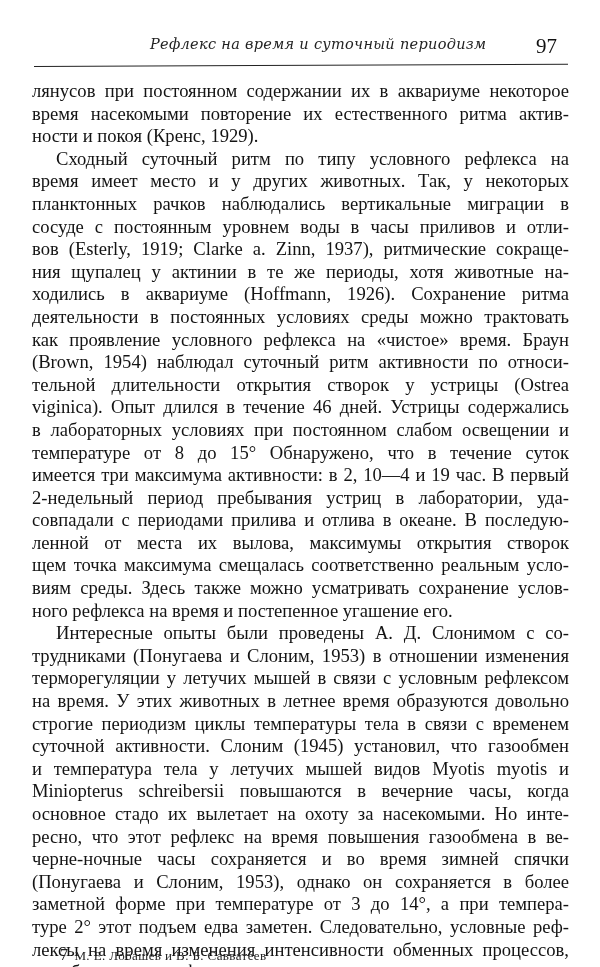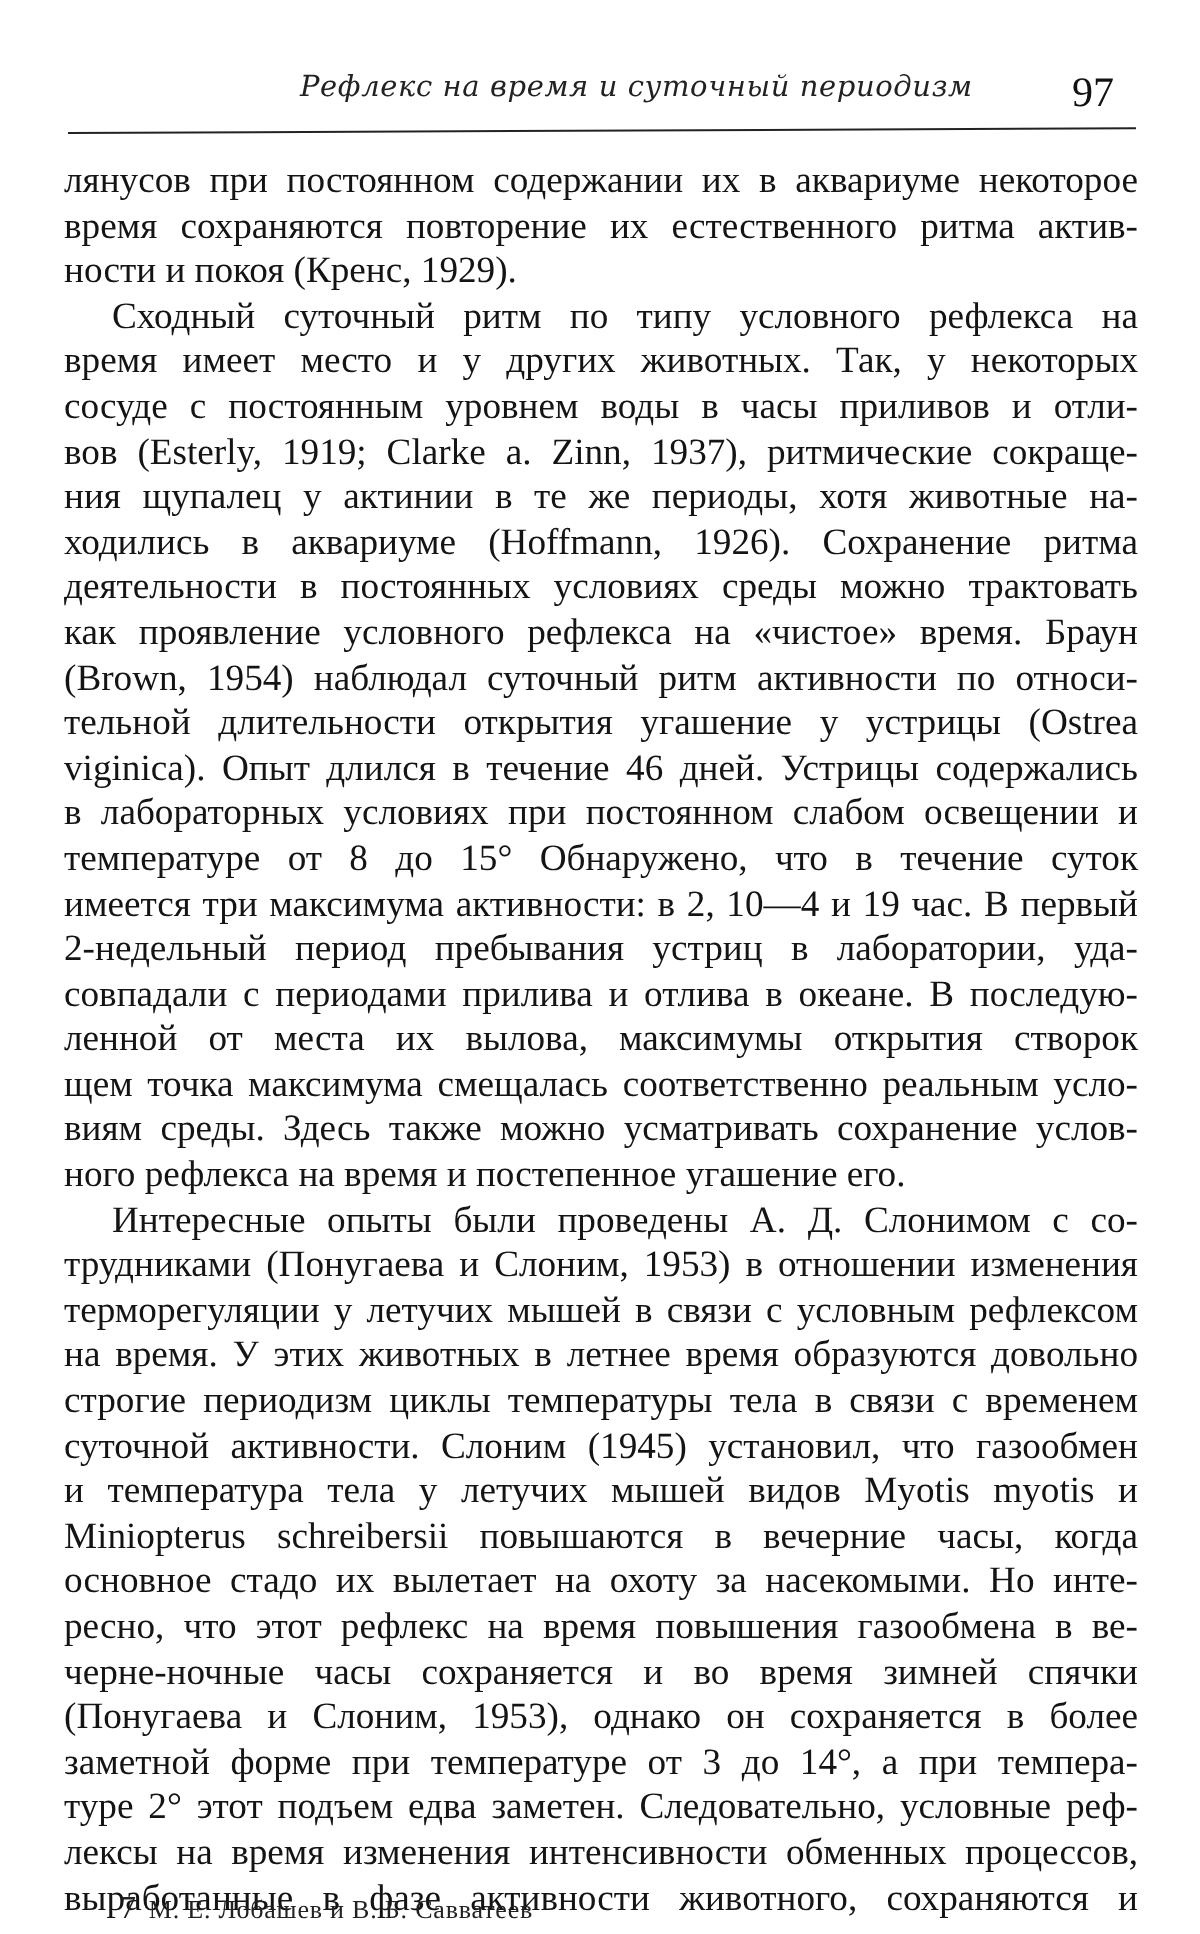--- a/index.html
+++ b/index.html
@@ -18,32 +18,33 @@
 </head>
 <body>
 
 <div class="page">
   <div class="running-head">Рефлекс на время и суточный периодизм</div>
   <div class="page-number">97</div>
   <div class="head-rule"></div>
 
   <div class="body-text">
     <span class="line">лянусов при постоянном содержании их в аквариуме некоторое</span>
-    <span class="line">время сохраняются повторение их естественного ритма актив-</span>
+    <span class="line">время насекомыми повторение их естественного ритма актив-</span>
     <span class="line last">ности и покоя (Кренс, 1929).</span>
     <span class="line indent">Сходный суточный ритм по типу условного рефлекса на</span>
     <span class="line">время имеет место и у других животных. Так, у некоторых</span>
+    <span class="line">планктонных рачков наблюдались вертикальные миграции в</span>
     <span class="line">сосуде с постоянным уровнем воды в часы приливов и отли-</span>
     <span class="line">вов (Esterly, 1919; Clarke a. Zinn, 1937), ритмические сокраще-</span>
     <span class="line">ния щупалец у актинии в те же периоды, хотя животные на-</span>
     <span class="line">ходились в аквариуме (Hoffmann, 1926). Сохранение ритма</span>
     <span class="line">деятельности в постоянных условиях среды можно трактовать</span>
     <span class="line">как проявление условного рефлекса на «чистое» время. Браун</span>
     <span class="line">(Brown, 1954) наблюдал суточный ритм активности по относи-</span>
-    <span class="line">тельной длительности открытия угашение у устрицы (Ostrea</span>
+    <span class="line">тельной длительности открытия створок у устрицы (Ostrea</span>
     <span class="line">viginica). Опыт длился в течение 46 дней. Устрицы содержались</span>
     <span class="line">в лабораторных условиях при постоянном слабом освещении и</span>
     <span class="line">температуре от 8 до 15°  Обнаружено, что в течение суток</span>
     <span class="line">имеется три максимума активности: в 2, 10—4 и 19 час. В первый</span>
     <span class="line">2-недельный период пребывания устриц в лаборатории, уда-</span>
     <span class="line">совпадали с периодами прилива и отлива в океане. В последую-</span>
     <span class="line">ленной от места их вылова, максимумы открытия створок</span>
     <span class="line">щем точка максимума смещалась соответственно реальным усло-</span>
     <span class="line">виям среды. Здесь также можно усматривать сохранение услов-</span>
     <span class="line last">ного рефлекса на время и постепенное угашение его.</span>

